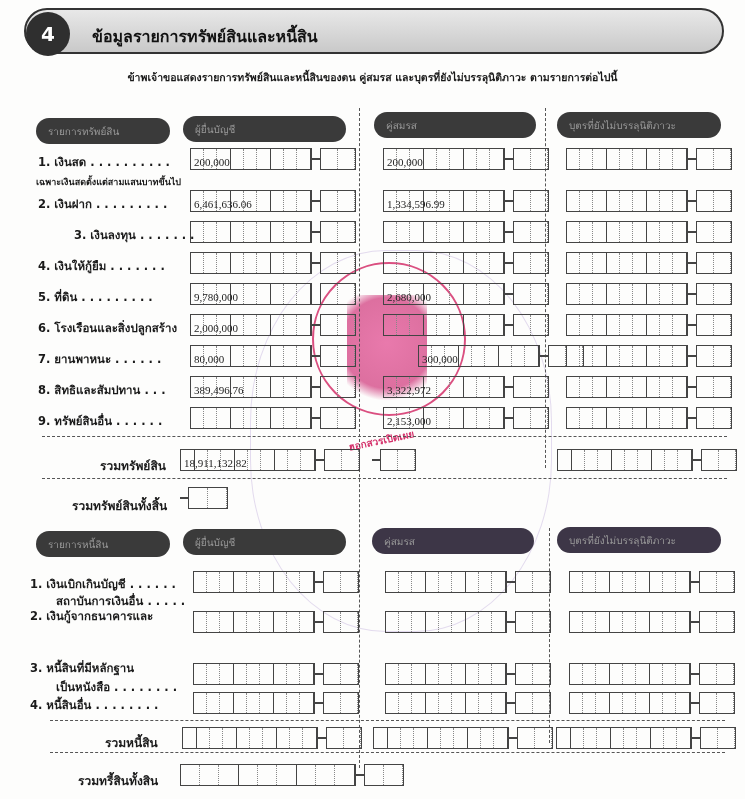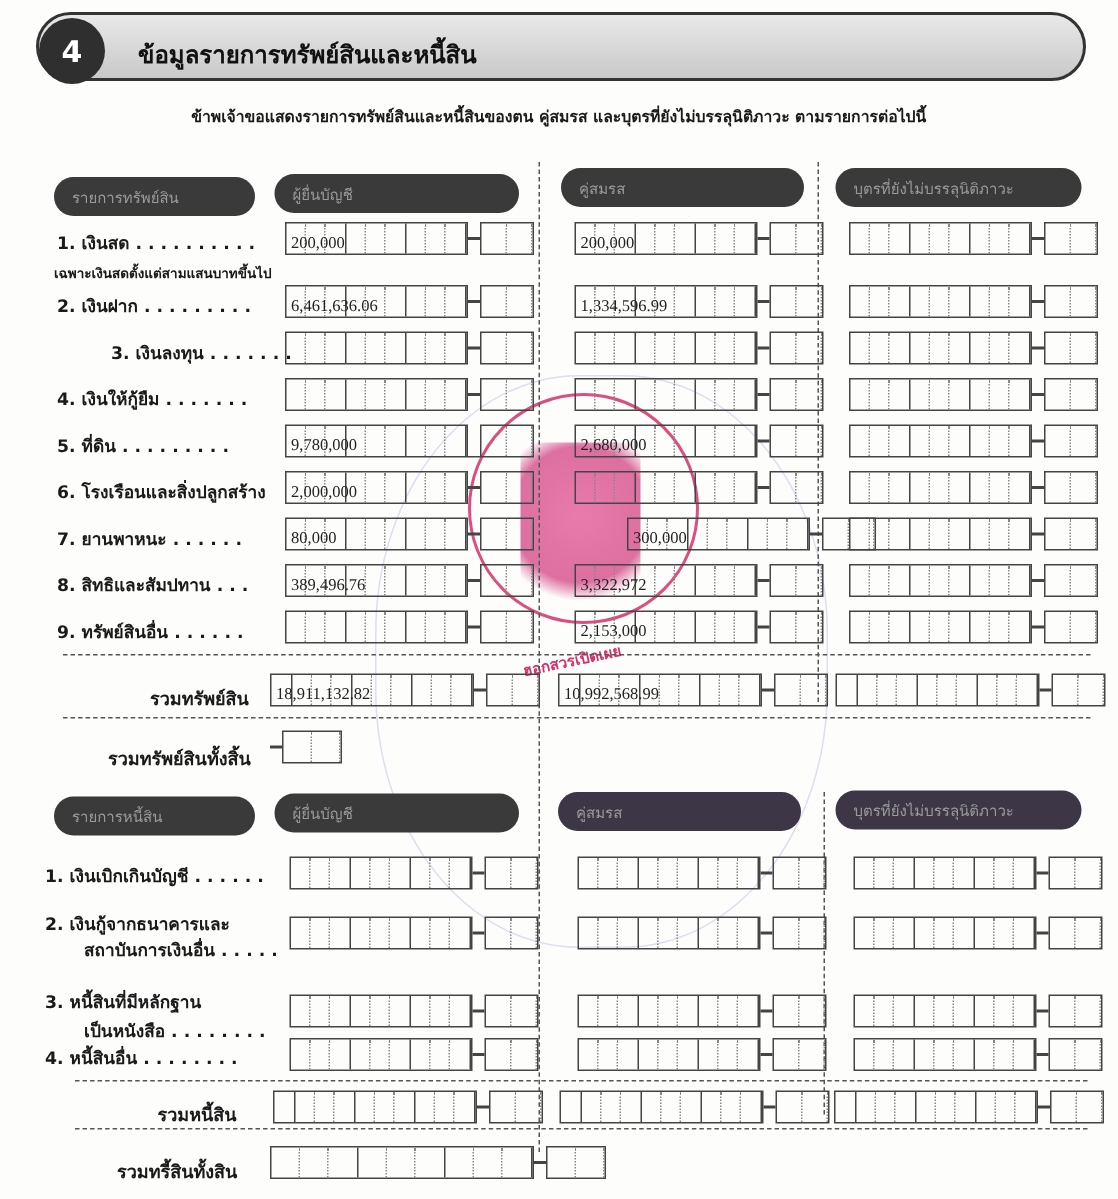--- a/index.html
+++ b/index.html
@@ -768,41 +768,20 @@
         </div>
         <span class="val">18,911,132.82</span>
       </div>
       <div class="conn"></div>
       <div class="msat">
         <div class="cell"></div>
         <div class="cell"></div>
       </div>
     </div>
     <div class="abs mbox" style="left: 372px; top: 449px;">
-      <div class="mmain">
-        <div class="grp">
-          <div class="cell"></div>
-        </div>
-        <div class="grp">
-          <div class="cell"></div>
-          <div class="cell"></div>
-          <div class="cell"></div>
-        </div>
-        <div class="grp">
-          <div class="cell"></div>
-          <div class="cell"></div>
-          <div class="cell"></div>
-        </div>
-        <div class="grp">
-          <div class="cell"></div>
-          <div class="cell"></div>
-          <div class="cell"></div>
-        </div>
-        <span class="val">10,992,568.99</span>
-      </div>
       <div class="conn"></div>
       <div class="msat">
         <div class="cell"></div>
         <div class="cell"></div>
       </div>
     </div>
     <div class="abs mbox" style="left: 557px; top: 449px;">
       <div class="mmain">
         <div class="grp">
           <div class="cell"></div>
@@ -913,21 +892,21 @@
         </div>
         <span class="val"></span>
       </div>
       <div class="conn"></div>
       <div class="msat">
         <div class="cell"></div>
         <div class="cell"></div>
       </div>
     </div>
     <div class="abs lbl" style="left: 30px; top: 607px;">2. เงินกู้จากธนาคารและ</div>
-    <div class="abs lbl" style="left: 56px; top: 624px;">สถาบันการเงินอื่น  . . . . .</div>
+    <div class="abs lbl" style="left: 56px; top: 592px;">สถาบันการเงินอื่น  . . . . .</div>
     <div class="abs mbox" style="left: 193px; top: 611px;">
       <div class="mmain">
         <div class="grp">
           <div class="cell"></div>
           <div class="cell"></div>
           <div class="cell"></div>
         </div>
         <div class="grp">
           <div class="cell"></div>
           <div class="cell"></div>

